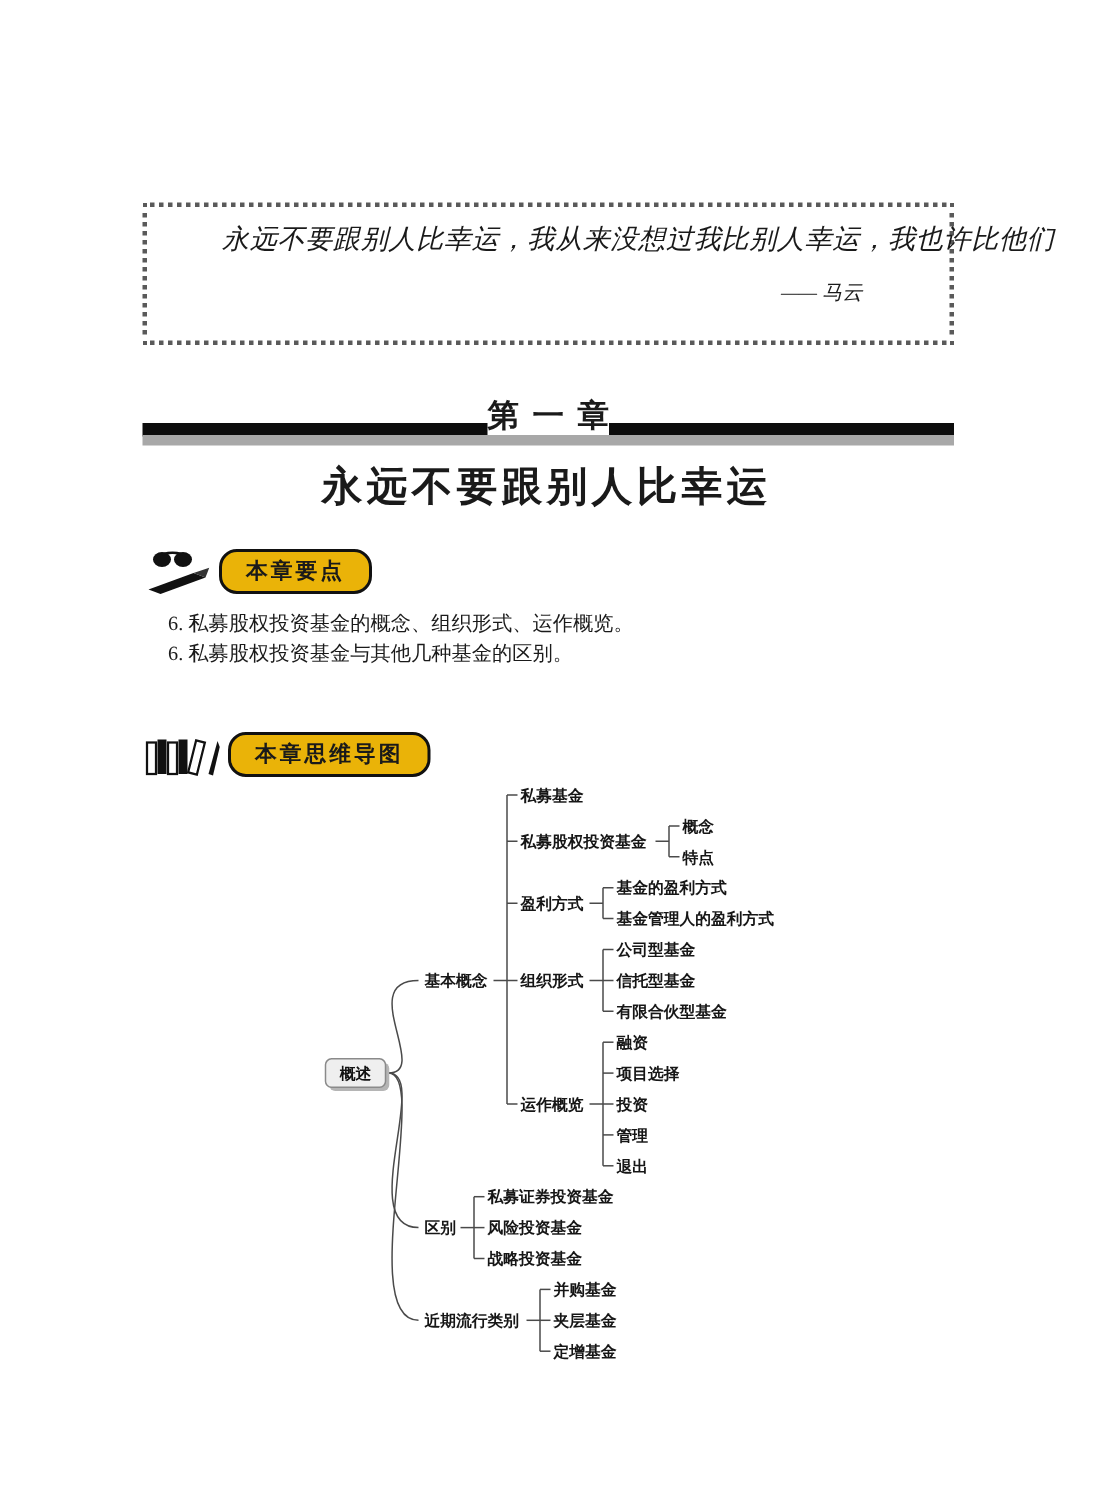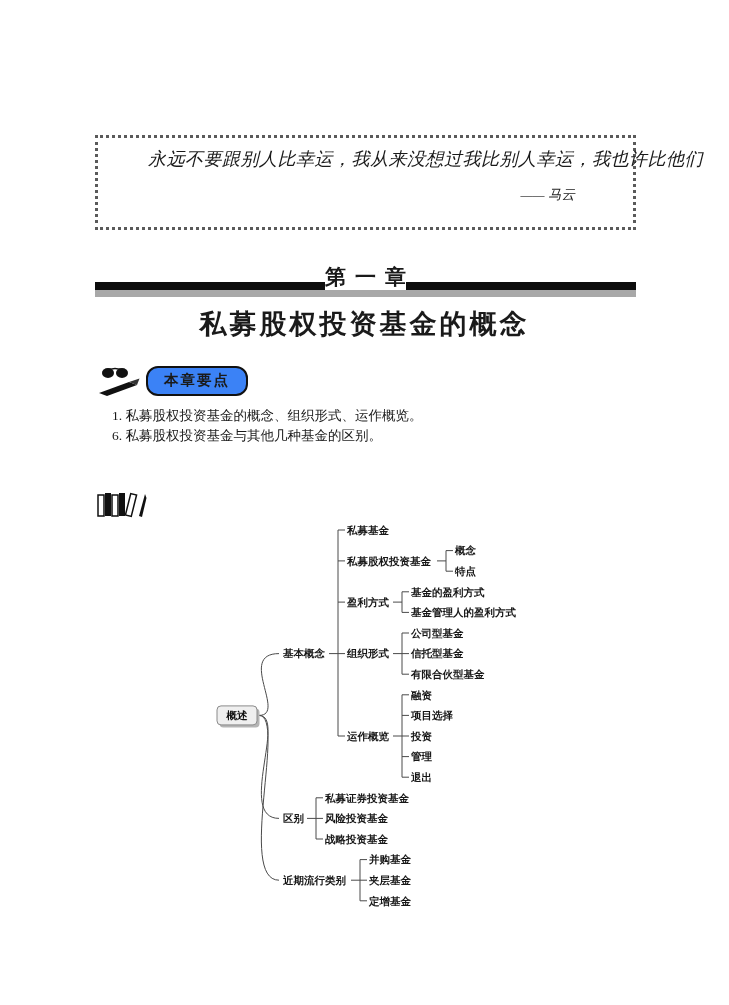--- a/index.html
+++ b/index.html
@@ -16,21 +16,21 @@
   
   .chapter-row{position:absolute;left:95px;top:263px;width:541px;display:flex;align-items:flex-end;}
   .chapter-bar{flex:1;height:9px;background:#0d0d0d}
   .chapter-label{font-family:"Liberation Sans",sans-serif;font-size:21px;font-weight:bold;letter-spacing:9px;margin-right:-9px;white-space:nowrap}
   .gray-rule{position:absolute;left:95px;top:290px;width:541px;height:7px;background:#a8a8a8}
   .chapter-title{position:absolute;left:0;top:306px;width:729px;text-align:center;font-family:"Liberation Sans",sans-serif;font-size:27px;font-weight:bold;letter-spacing:3px}
 
   
   .section-header{position:absolute;left:95px;display:flex;align-items:center;gap:5px;height:38px}
   .icon{display:flex;align-items:flex-end}
-  .banner{font-family:"Liberation Sans",sans-serif;font-size:14.5px;font-weight:bold;border:2px solid #111;border-radius:12px;padding:3px 16px 4px;letter-spacing:2px;background:#3b82f6;white-space:nowrap}
+  .banner{font-family:"Liberation Sans",sans-serif;font-size:14.5px;font-weight:bold;border:2px solid #111;border-radius:12px;padding:3px 16px 4px;letter-spacing:2px;background:#eab308;white-space:nowrap}
 
   
   .points{position:absolute;left:112px;top:406px;font-size:13.5px;line-height:19.5px}
 
   #mindmap-svg{position:absolute;left:95px;top:516px;font-family:"Liberation Sans",sans-serif}
 </style>
 </head>
 <body>
 
 <div class="page">
@@ -40,53 +40,54 @@
     <p class="quote-attr">—— 马云</p>
   </div>
 
   <div class="chapter-row">
     <span class="chapter-bar"></span>
     <h2 class="chapter-label">第一章</h2>
     <span class="chapter-bar"></span>
   </div>
   <div class="gray-rule"></div>
 
-  <h1 class="chapter-title">私募股权投资基金的概念</h1>
+  <h1 class="chapter-title">永远不要跟别人比幸运</h1>
 
   <div class="section-header" style="top:362px">
     <span class="icon">
       <svg width="46" height="32" viewBox="0 0 46 32">
         <ellipse cx="13" cy="8" rx="6" ry="5" fill="#111"></ellipse>
         <ellipse cx="27" cy="8" rx="6" ry="5" fill="#111"></ellipse>
         <path d="M8 7 Q20 0 32 7" fill="none" stroke="#111" stroke-width="1.5"></path>
         <path d="M4 28 L34 17 L42 20 L12 31 Z" fill="#111"></path>
         <path d="M34 17 L42 20 L44.5 13.5 Z" fill="#333"></path>
       </svg>
     </span>
     <span class="banner">本章要点</span>
   </div>
 
   <div class="points">
-    <div>1. 私募股权投资基金的概念、组织形式、运作概览。</div>
+    <div>6. 私募股权投资基金的概念、组织形式、运作概览。</div>
     <div>6. 私募股权投资基金与其他几种基金的区别。</div>
   </div>
 
   <div class="section-header" style="top:484px">
     <span class="icon">
       <svg width="52" height="30" viewBox="0 0 52 30">
         <rect x="3" y="7" width="6" height="21" fill="#fff" stroke="#111" stroke-width="1.5"></rect>
         <rect x="10" y="5" width="6" height="23" fill="#111"></rect>
         <rect x="17" y="7" width="6" height="21" fill="#fff" stroke="#111" stroke-width="1.5"></rect>
         <rect x="24" y="5" width="6" height="23" fill="#111"></rect>
         <g transform="rotate(14 36 17)">
             <rect x="33" y="6" width="6" height="22" fill="#fff" stroke="#111" stroke-width="1.5"></rect>
           </g>
         <path d="M44 28 L50 6 L51.5 10 L47 29 Z" fill="#111"></path>
       </svg>
     </span>
+    <span class="banner">本章思维导图</span>
   </div>
 
   <svg id="mindmap-svg" width="550" height="400" viewBox="0 0 550 400">
       <path d="M 164 199.4 C 192 199.4, 142 137.60000000000002, 184 137.60000000000002" fill="none" stroke="#4a4a4a" stroke-width="1"></path>
       <path d="M 164 199.4 C 192 199.4, 142 302.40000000000003, 184 302.40000000000003" fill="none" stroke="#4a4a4a" stroke-width="1"></path>
       <path d="M 164 199.4 C 192 199.4, 142 364.20000000000005, 184 364.20000000000005" fill="none" stroke="#4a4a4a" stroke-width="1"></path>
       <path d="M 234 137.60000000000002 L 243 137.60000000000002" fill="none" stroke="#4a4a4a" stroke-width="1"></path>
       <path d="M 243 14 L 243 220" fill="none" stroke="#4a4a4a" stroke-width="1"></path>
       <path d="M 243 14 L 250 14" fill="none" stroke="#4a4a4a" stroke-width="1"></path>
       <path d="M 243 44.900000000000006 L 250 44.900000000000006" fill="none" stroke="#4a4a4a" stroke-width="1"></path>

